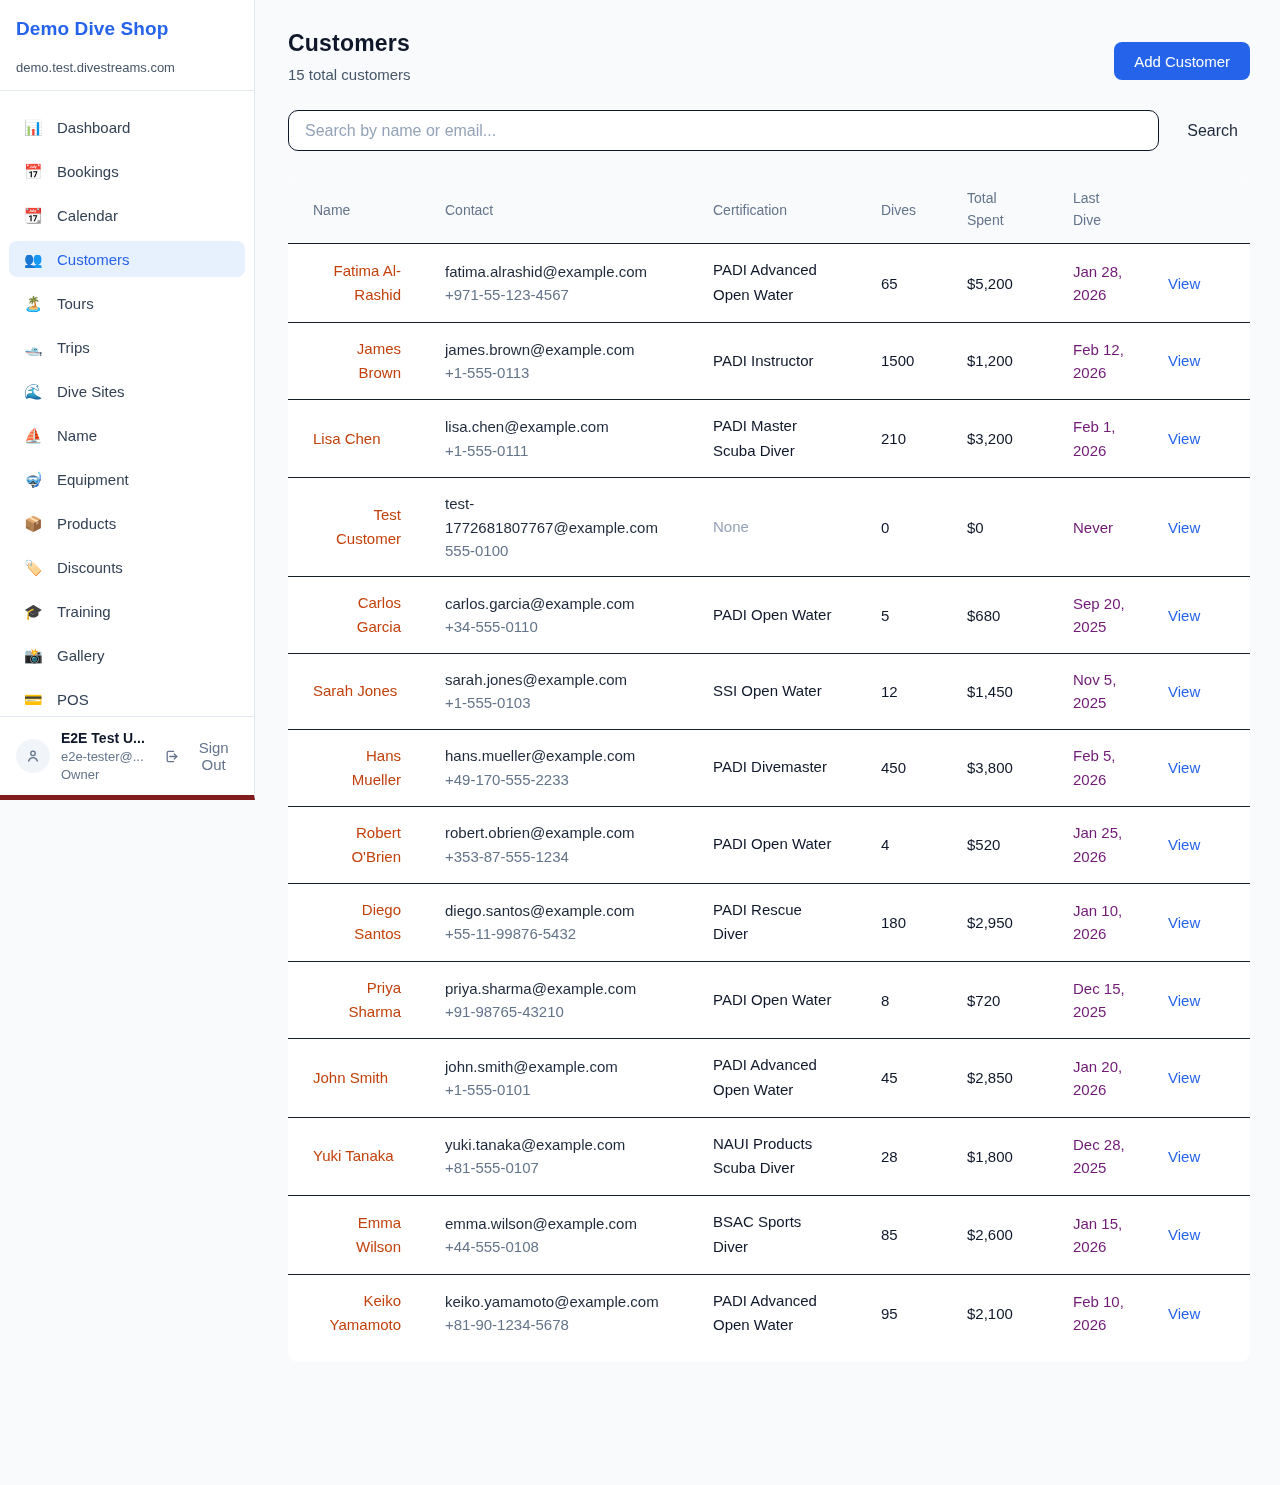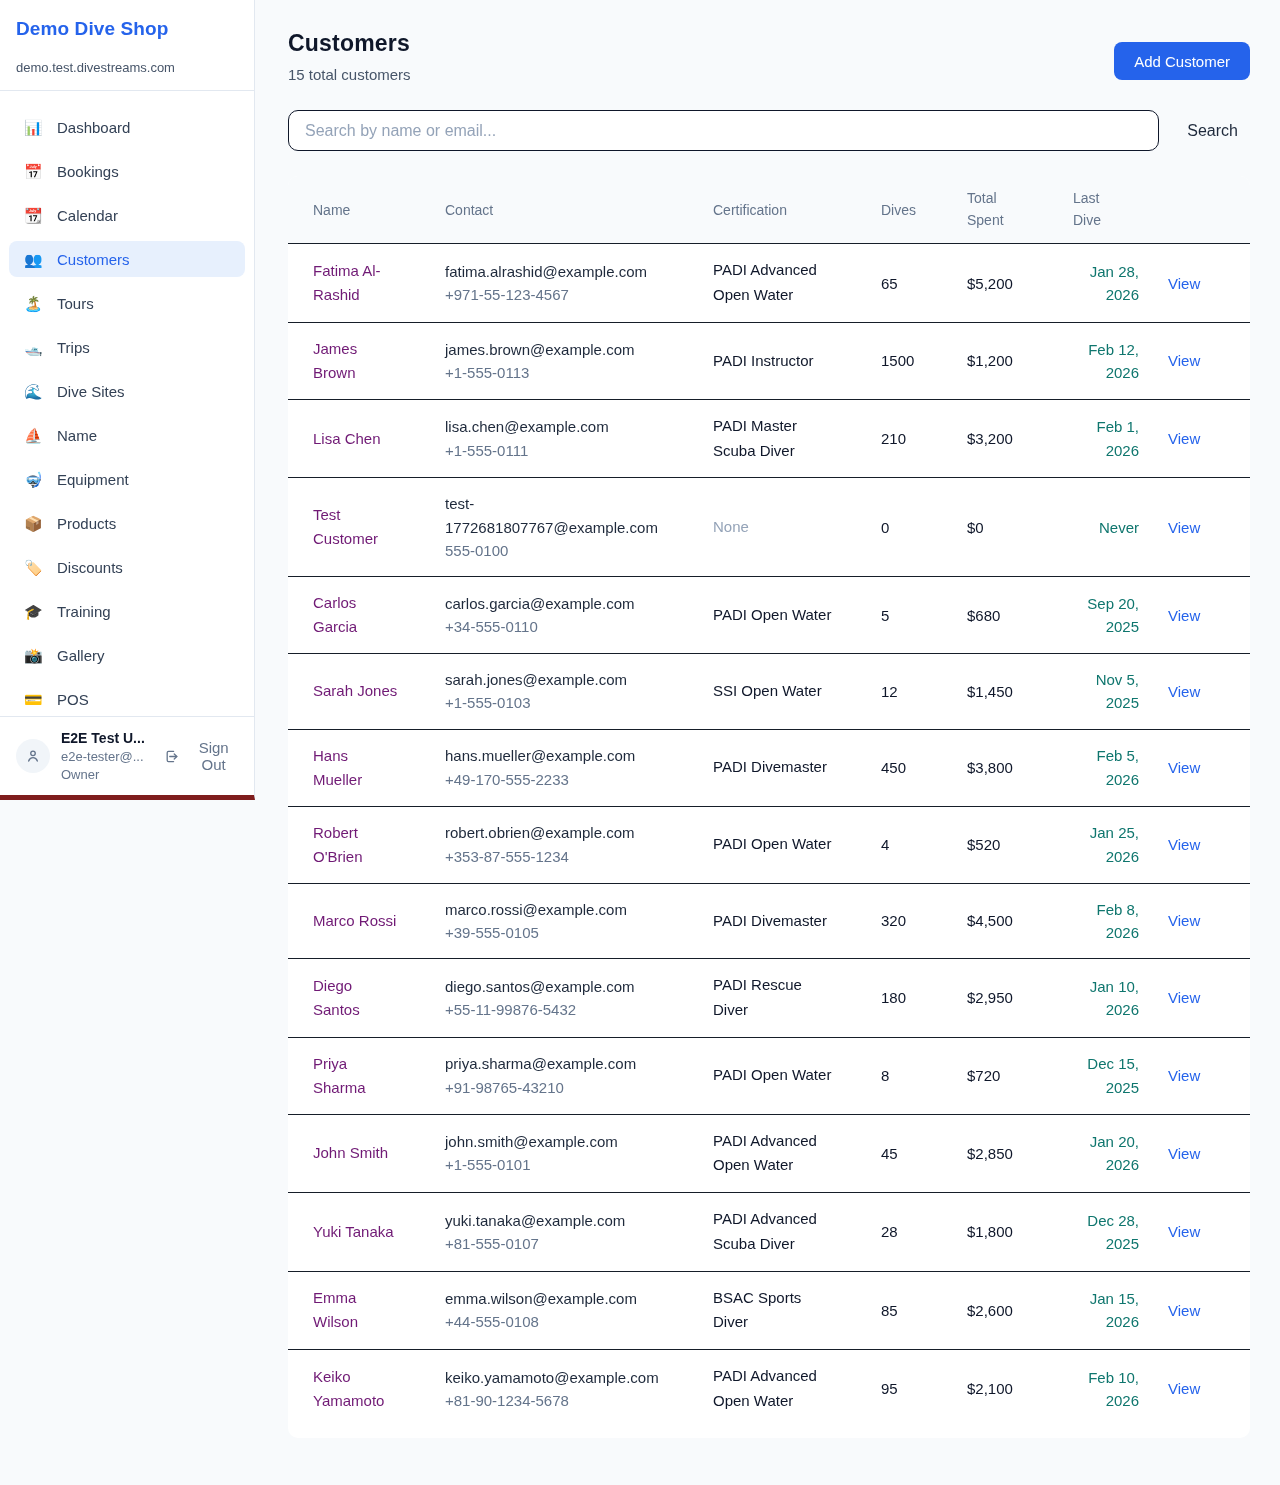--- a/index.html
+++ b/index.html
@@ -104,26 +104,26 @@
   }
   th:first-child, td:first-child { padding-left: 25px; }
   .th-narrow { max-width: 48px; line-height: 1.55; }
   tbody tr { border-top: 1px solid #161e29; }
   td {
     padding: 14px 12px;
     font-size: 15px; color: #0f172a;
     vertical-align: middle;
     line-height: 1.55;
   }
-  .name-link { color: #701a75; cursor: pointer; text-decoration: none; display: inline-block; max-width: 88px; line-height: 1.6; }
+  .name-link { color: #c2410c; cursor: pointer; text-decoration: none; display: inline-block; max-width: 88px; line-height: 1.6; text-align: right; }
   .email { color: #1e293b; max-width: 218px; overflow-wrap: break-word; }
   .phone { color: #64748b; }
   .cert { max-width: 122px; line-height: 1.65; }
   .cert.muted { color: #94a3b8; }
-  .last-dive { color: #0f766e; max-width: 66px; text-align: right; }
+  .last-dive { color: #701a75; max-width: 66px; }
   .view-link { color: #2563eb; cursor: pointer; text-decoration: none; }
   tbody tr:last-child td { padding-bottom: 24px; }
 </style>
 </head>
 <body>
 
 <aside class="sidebar">
   <div class="sidebar-header">
     <div class="sidebar-title">Demo Dive Shop</div>
     <div class="sidebar-domain">demo.test.divestreams.com</div>
@@ -383,36 +383,20 @@
               <div class="cert">PADI Open Water</div>
             </td>
             <td>4</td>
             <td>$520</td>
             <td>
               <div class="last-dive">Jan 25, 2026</div>
             </td>
             <td><a class="view-link">View</a></td>
           </tr>
           <tr>
-            <td><a class="name-link">Marco Rossi</a></td>
-            <td>
-              <div class="email">marco.rossi@example.com</div>
-              <div class="phone">+39-555-0105</div>
-            </td>
-            <td>
-              <div class="cert">PADI Divemaster</div>
-            </td>
-            <td>320</td>
-            <td>$4,500</td>
-            <td>
-              <div class="last-dive">Feb 8, 2026</div>
-            </td>
-            <td><a class="view-link">View</a></td>
-          </tr>
-          <tr>
             <td><a class="name-link">Diego Santos</a></td>
             <td>
               <div class="email">diego.santos@example.com</div>
               <div class="phone">+55-11-99876-5432</div>
             </td>
             <td>
               <div class="cert">PADI Rescue Diver</div>
             </td>
             <td>180</td>
             <td>$2,950</td>
@@ -453,21 +437,21 @@
             </td>
             <td><a class="view-link">View</a></td>
           </tr>
           <tr>
             <td><a class="name-link">Yuki Tanaka</a></td>
             <td>
               <div class="email">yuki.tanaka@example.com</div>
               <div class="phone">+81-555-0107</div>
             </td>
             <td>
-              <div class="cert">PADI Advanced Scuba Diver</div>
+              <div class="cert">NAUI Products Scuba Diver</div>
             </td>
             <td>28</td>
             <td>$1,800</td>
             <td>
               <div class="last-dive">Dec 28, 2025</div>
             </td>
             <td><a class="view-link">View</a></td>
           </tr>
           <tr>
             <td><a class="name-link">Emma Wilson</a></td>

